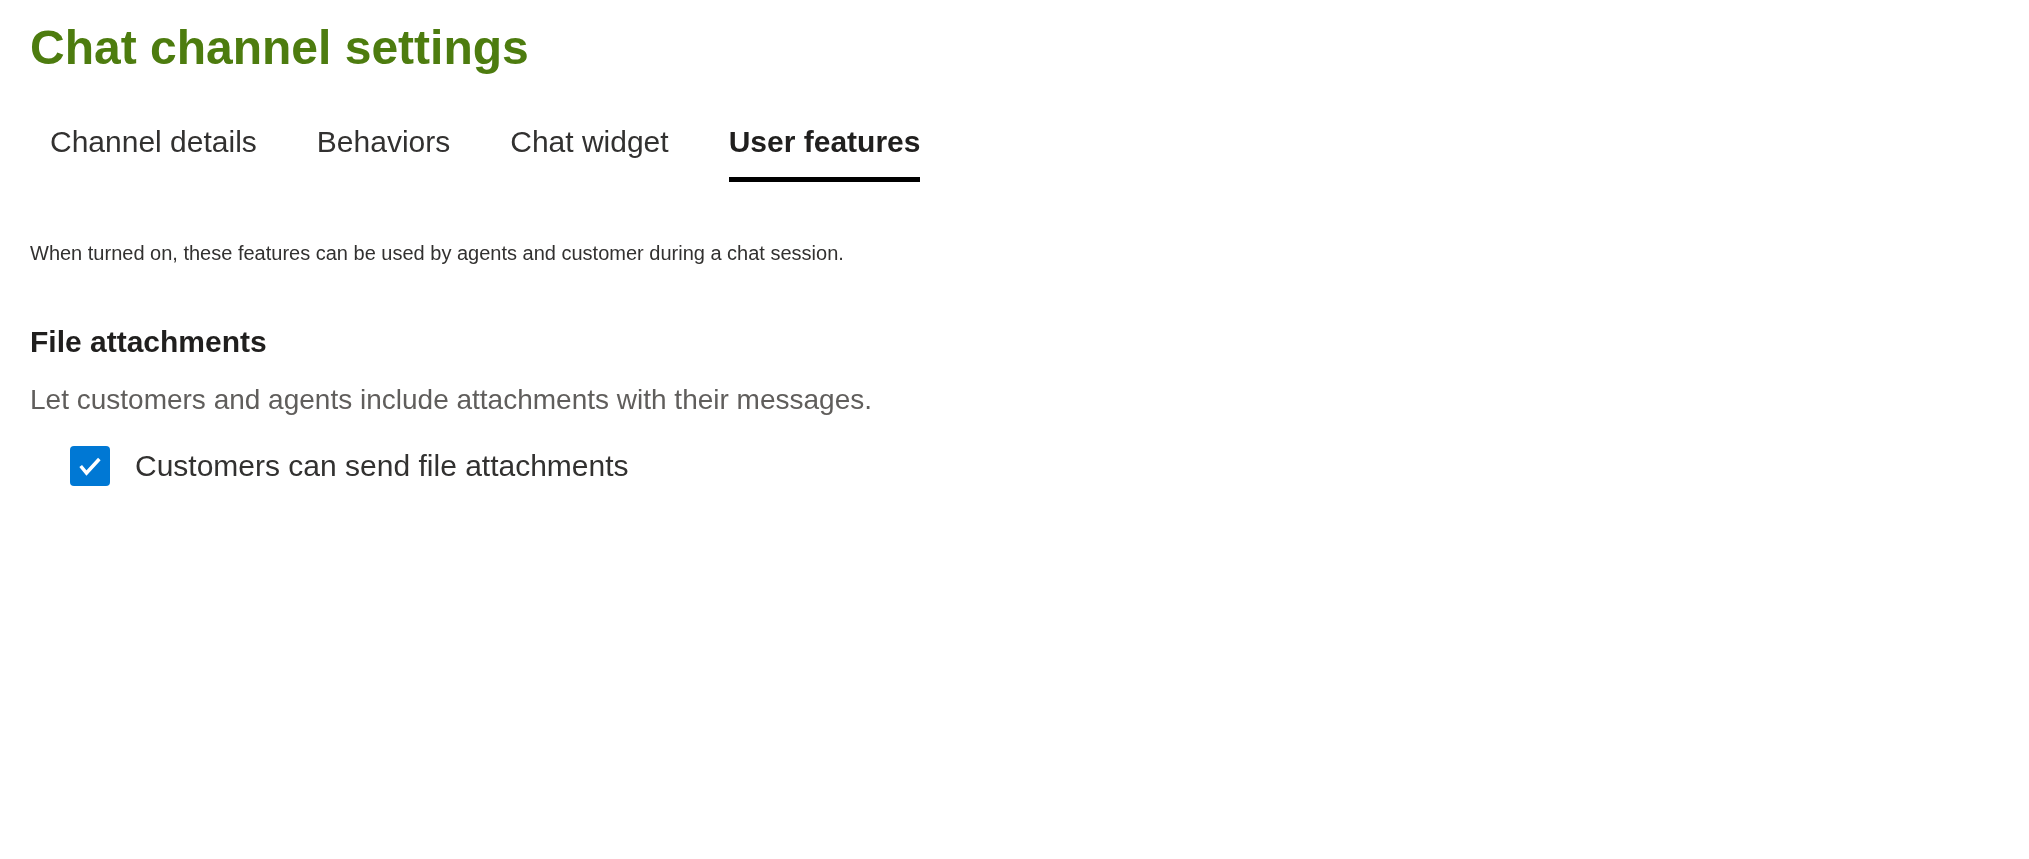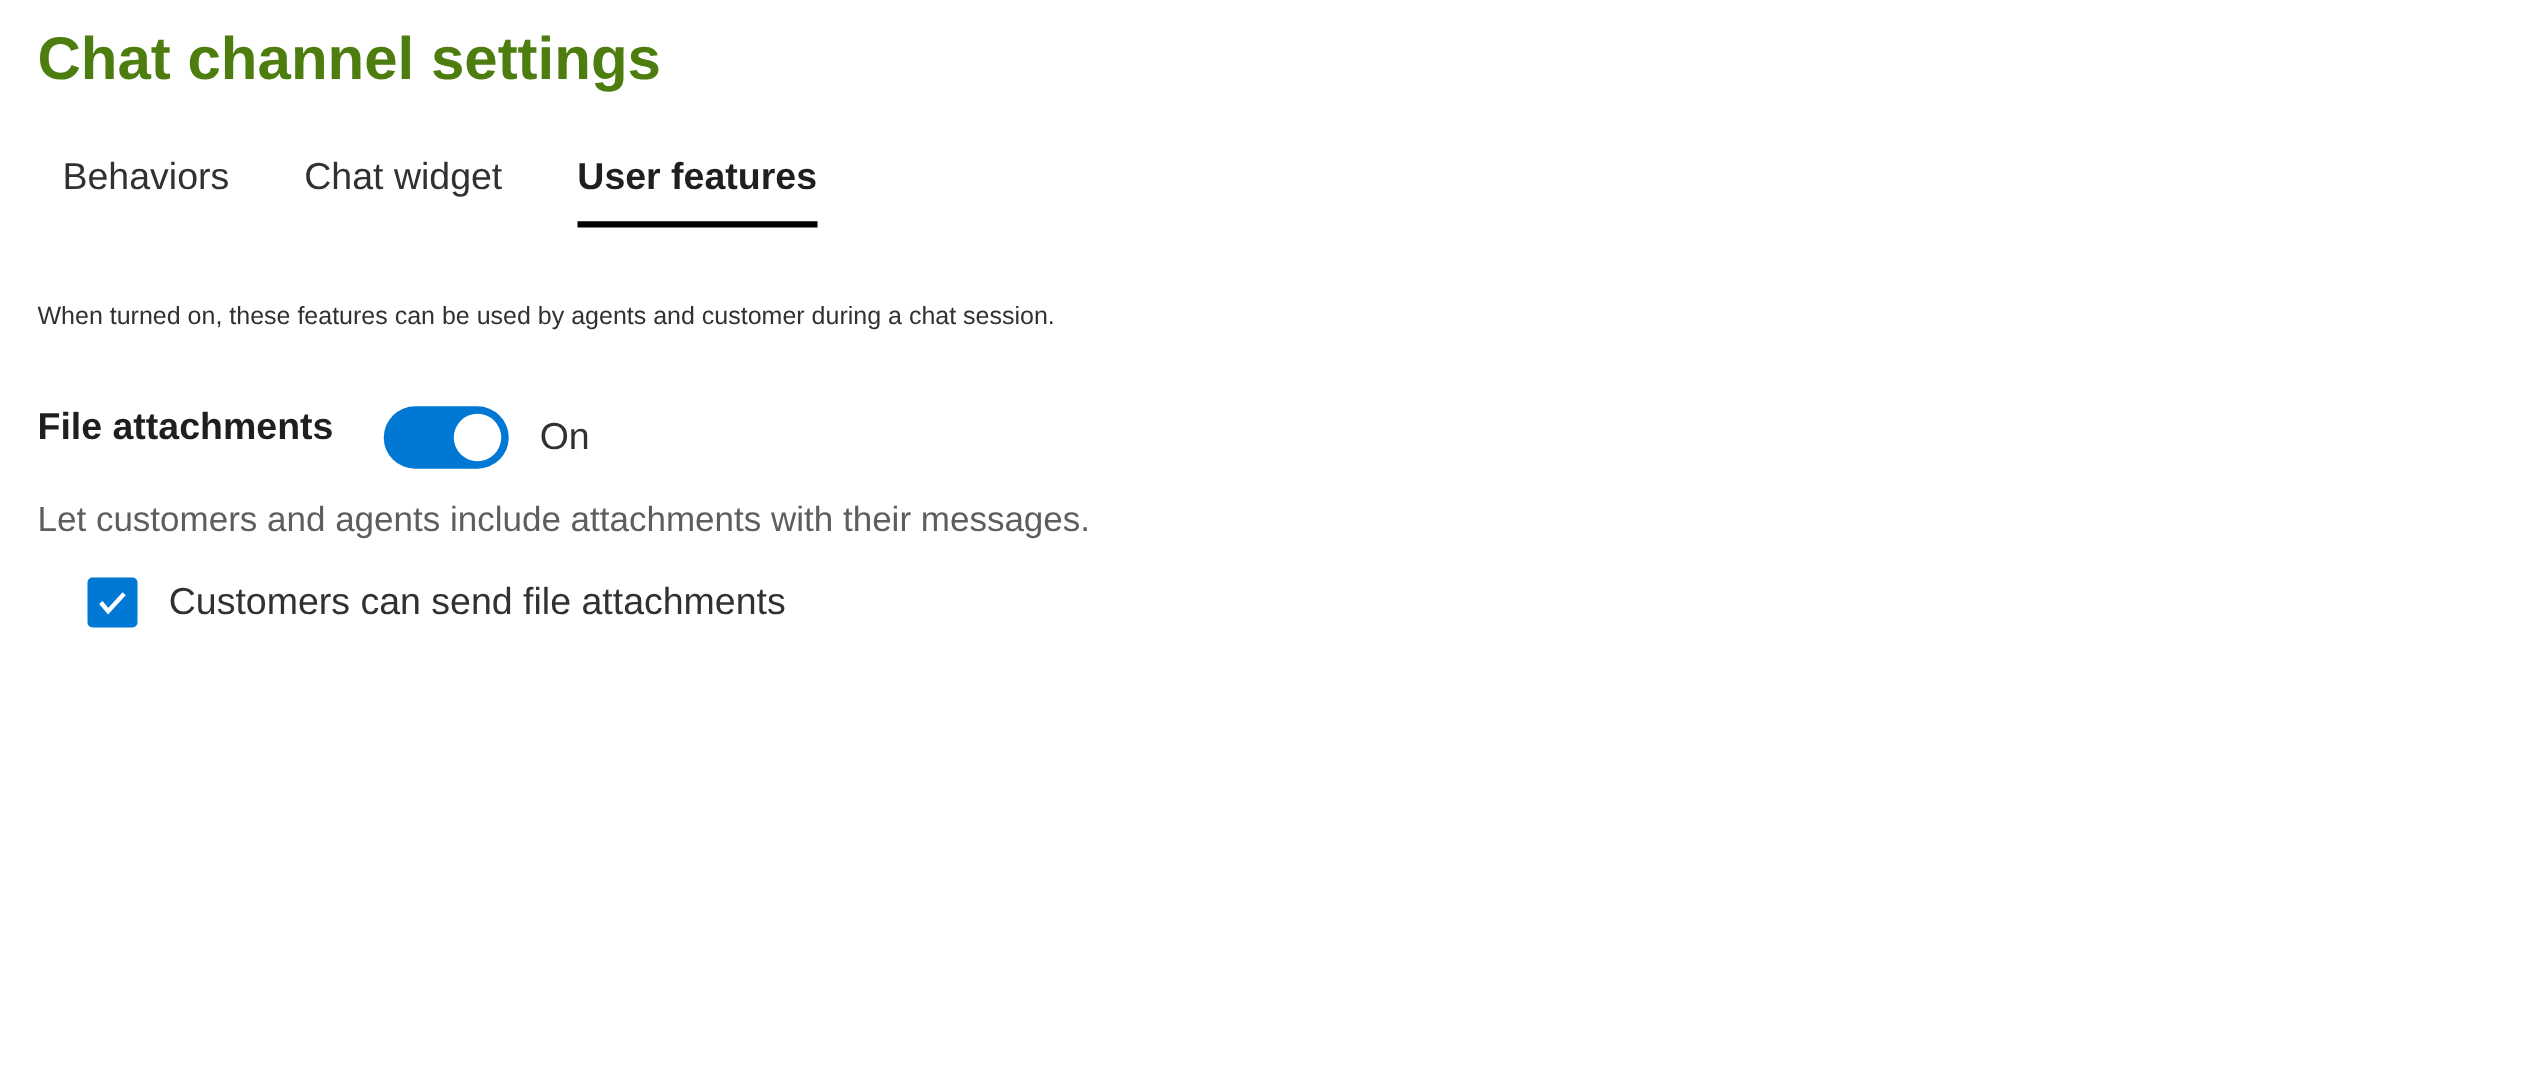--- a/index.html
+++ b/index.html
@@ -38,21 +38,22 @@
       color: #201f1e;
       border-bottom: 5px solid #000000;
     }
     .description {
       font-size: 20px;
       color: #323130;
       margin-bottom: 60px;
     }
     .feature-row {
       display: flex;
-      gap: 40px;
+      align-items: center;
+      gap: 56px;
       margin-bottom: 25px;
     }
     .feature-label {
       font-size: 30px;
       font-weight: 600;
       color: #201f1e;
     }
     .toggle-wrapper {
       display: flex;
       align-items: center;
@@ -115,35 +116,30 @@
       font-size: 30px;
       color: #323130;
     }
   </style>
 </head>
 <body>
 
 <h1 class="page-title">Chat channel settings</h1>
 
 <div class="tabs">
+  <div class="tab">Channel details</div>
   <div class="tab">Behaviors</div>
   <div class="tab">Chat widget</div>
   <div class="tab active">User features</div>
 </div>
 
 <p class="description">When turned on, these features can be used by agents and customer during a chat session.</p>
 
 <div class="feature-row">
   <span class="feature-label">File attachments</span>
-  <div class="toggle-wrapper">
-    <div class="toggle">
-      <div class="knob"></div>
-    </div>
-    <span class="toggle-state">On</span>
-  </div>
 </div>
 
 <p class="feature-help">Let customers and agents include attachments with their messages.</p>
 
 <div class="checkbox-list">
   <div class="checkbox-row">
     <div class="checkbox">
       <svg viewBox="0 0 24 24">
           <polyline points="4 12 9 18 20 6"></polyline>
         </svg>

